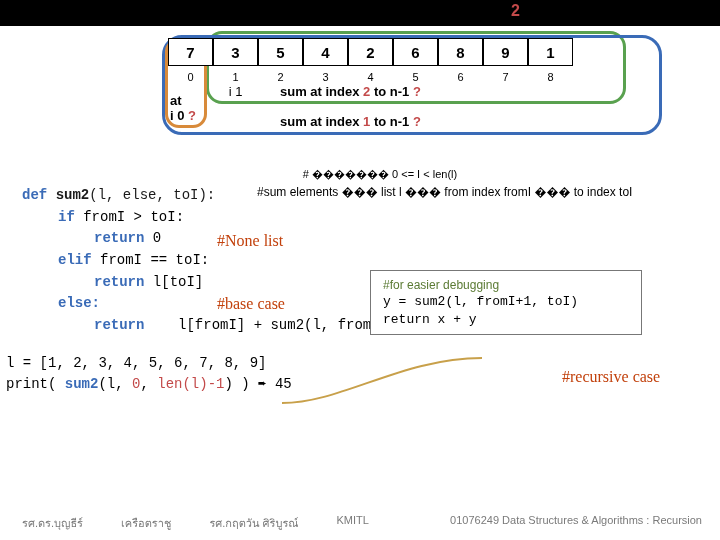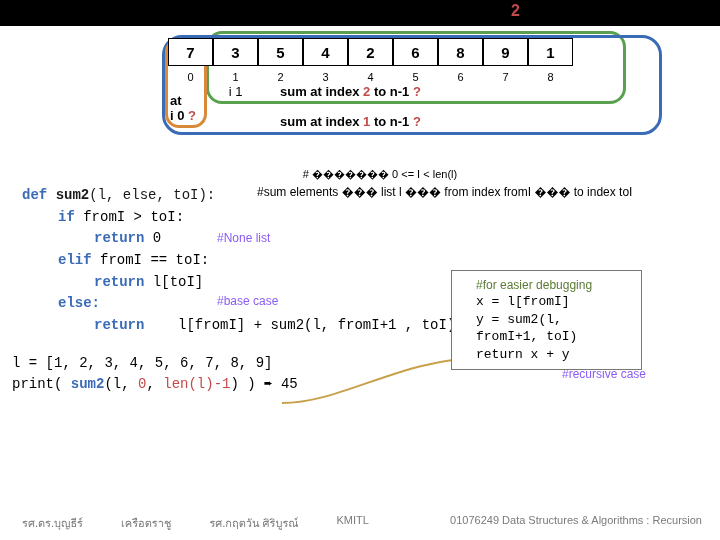--- a/index.html
+++ b/index.html
@@ -145,21 +145,21 @@
     font-size: 14px;
     margin-left: 22px;
     margin-right: 18px;
     line-height: 1.55;
     position: relative;
   }
   .kw-def { color: #3a6bb7; font-weight: bold; }
   .fn { color: #1a1a1a; font-weight: bold; }
   .param { color: #1a1a1a; }
   .kw { color: #3a6bb7; font-weight: bold; }
-  .cmt { color: #8b5cf6; font-family: Liberation Sans, sans-serif; font-size: 12px; }
+  .cmt { color: #c2410c; font-family: Liberation Serif, serif; font-size: 16px; }
 
   .line { white-space: pre; }
   .ind1 { padding-left: 36px; }
   .ind2 { padding-left: 72px; }
 
   .sum-comment {
     position: absolute;
     left: 235px;
     top: 0;
     font-family: "Tahoma", sans-serif;
@@ -168,23 +168,23 @@
     line-height: 1.3;
   }
   .cmt-none { position: absolute; left: 195px; top: 44px; }
   .cmt-base { position: absolute; left: 195px; top: 107px; }
   .cmt-recursive { position: absolute; left: 540px; top: 180px; }
 
   .debug-box {
     position: absolute;
     right: 60px;
     top: 85px;
-    width: 191px;
+    width: 272px;
     border: 1px solid #777;
-    padding: 6px 24px;
+    padding: 6px 12px;
     font-family: "Consolas","Courier New", monospace;
     font-size: 13px;
     line-height: 1.35;
     background: #fff;
   }
   .debug-box .cmt-debug {
     color: #5a7a33;
     font-family: "Tahoma", sans-serif;
     font-size: 12px;
   }
@@ -192,21 +192,21 @@
     position: absolute;
     left: 260px;
     top: 168px;
     z-index: -1;
   }
 
   
   .example {
     font-family: "Consolas","Courier New", monospace;
     font-size: 14px;
-    margin-left: 12px;
+    margin-left: 6px;
     margin-top: 16px;
     line-height: 1.5;
   }
   .example .num { color: #c34a4a; }
   .example .fn2 { color: #3a6bb7; font-weight: bold; }
   .arrow { font-weight: bold; }
 
   .footer {
     position: absolute;
     bottom: 8px;
@@ -281,21 +281,20 @@
   <div class="line ind1"><span class="kw">elif</span><span> fromI == toI:</span></div>
   <div class="line ind2"><span class="kw">return</span><span> l[toI]</span></div>
 
   <div class="line ind1"><span class="kw">else:</span></div>
 
   <div class="cmt cmt-recursive">#recursive case</div>
   <div class="line ind2"><span class="kw">return</span>    <span>l[fromI] + sum2(l, fromI+1 , toI)</span></div>
 
   <div class="debug-box">
     <div class="cmt-debug">#for easier debugging</div>
-    <div>x = l[fromI]</div>
     <div>y = sum2(l, fromI+1, toI)</div>
     <div>return x + y</div>
   </div>
 
   <svg class="curve" width="220" height="60">
     <path d="M 0 50 C 60 50, 120 5, 200 5" stroke="#c8a04a" stroke-width="2" fill="none"></path>
   </svg>
 </div>
 
 <div class="example">

